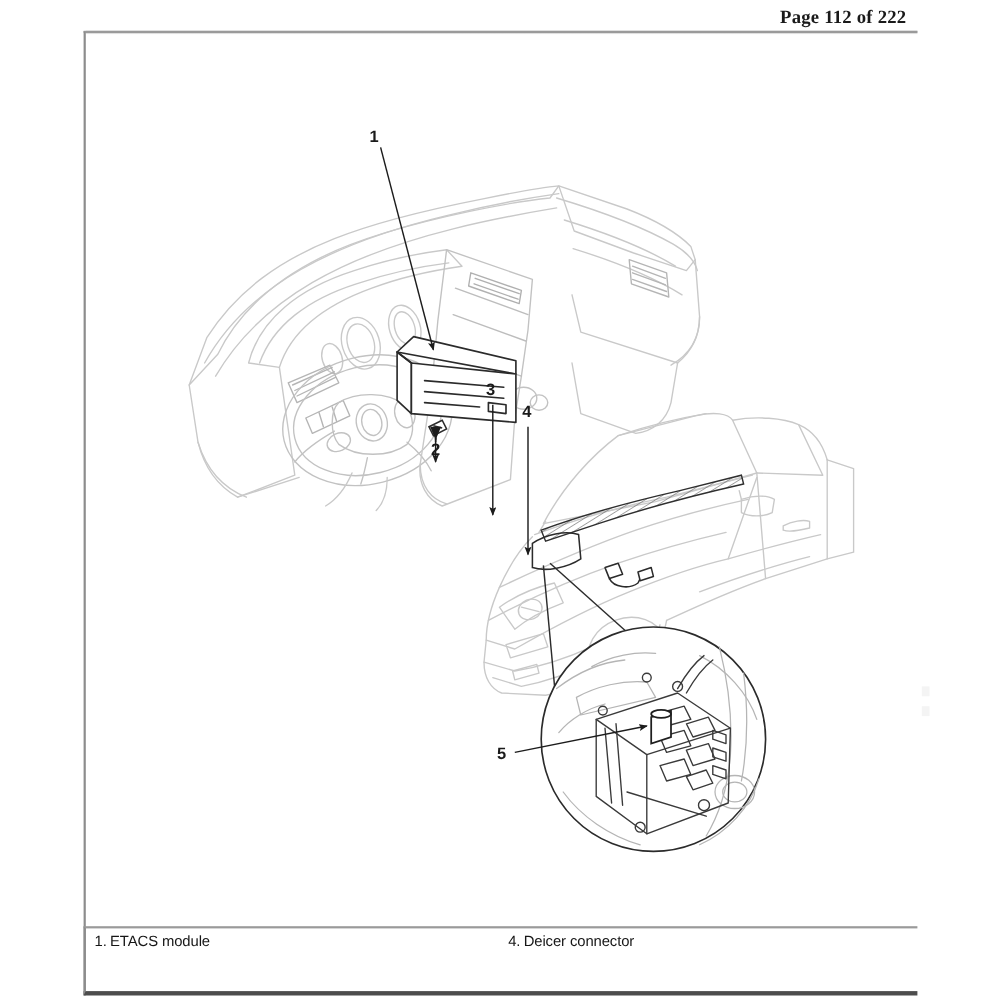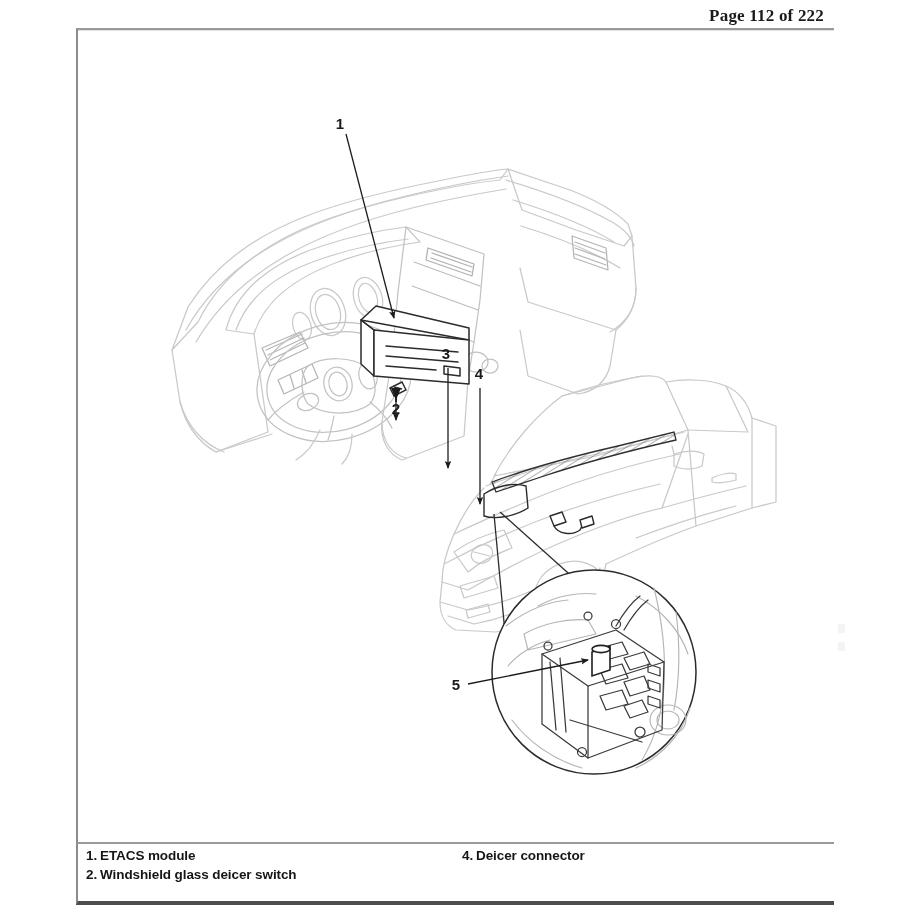--- a/index.html
+++ b/index.html
@@ -70,21 +70,20 @@
   .legend {
     position: absolute;
     left: 76px;
     top: 842px;
     width: 758px;
     height: 63px;
     box-sizing: border-box;
     border-top: 2px solid #9a9a9a;
     border-bottom: 4px solid #4d4d4d;
     border-left: 2px solid #8c8c8c;
-    font-weight: bold;
   }
   .legend-col {
     position: absolute;
     top: 2px;
   }
   .legend-col.left { left: 8px; }
   .legend-col.right { left: 384px; }
   .legend-row {
     font-size: 13.5px;
     color: #161616;
@@ -425,23 +424,20 @@
   </div>
 
   <div class="faint-mark" style="left:838px; top:624px;"></div>
   <div class="faint-mark" style="left:838px; top:642px;"></div>
 
   <div class="legend">
     <div class="legend-col left">
       <div class="legend-row">
         <span class="legend-num">1.</span><span class="legend-label">ETACS module</span>
       </div>
-      <div class="legend-row">
-        <span class="legend-num">2.</span><span class="legend-label">Windshield glass deicer switch</span>
-      </div>
     </div>
     <div class="legend-col right">
       <div class="legend-row">
         <span class="legend-num">4.</span><span class="legend-label">Deicer connector</span>
       </div>
     </div>
   </div>
 
 </div>
 

